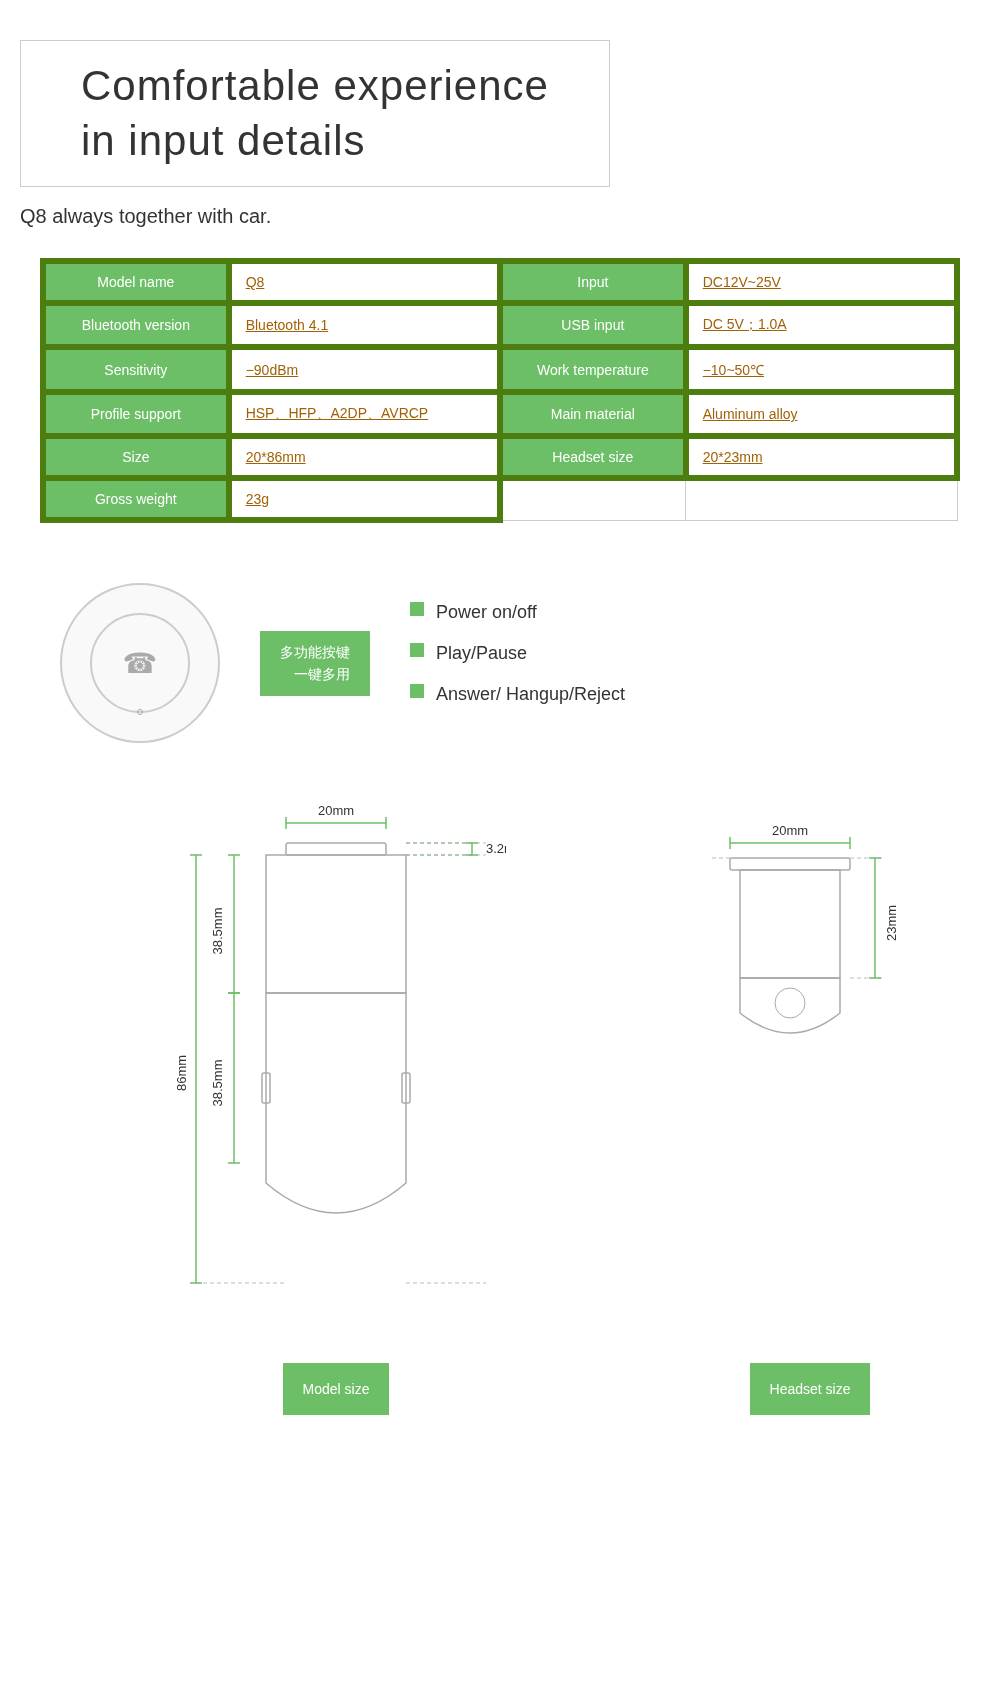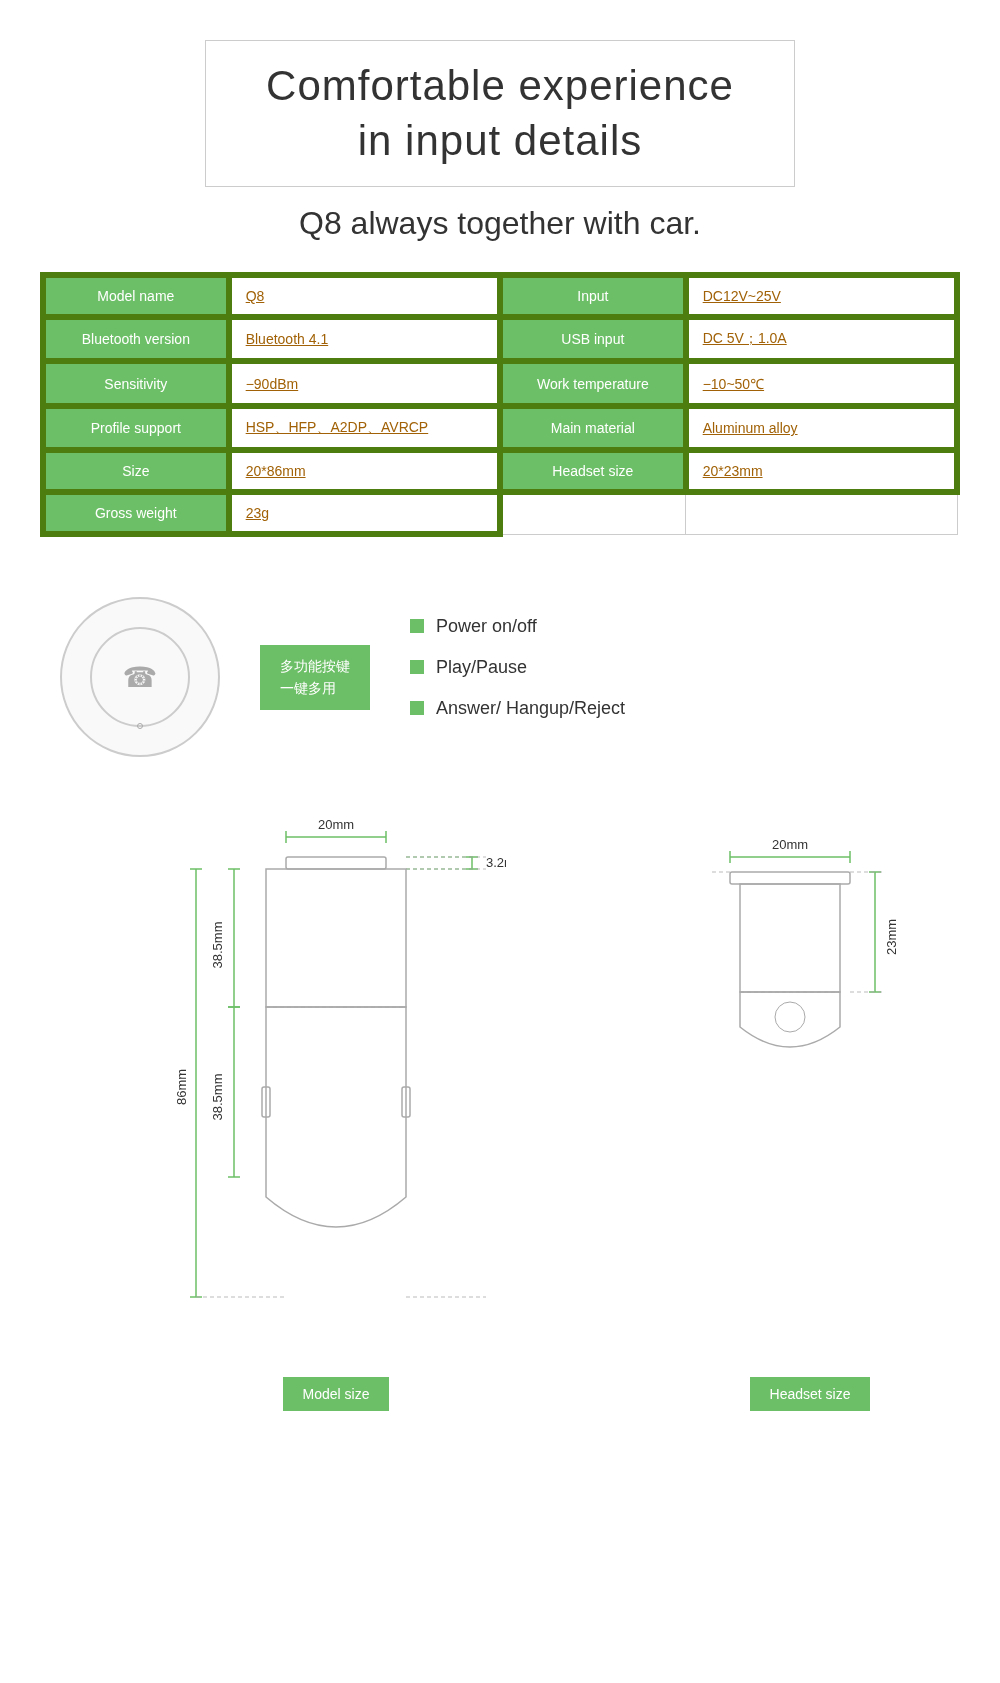--- a/index.html
+++ b/index.html
@@ -5,38 +5,38 @@
     * { box-sizing: border-box; margin: 0; padding: 0; }
     body {
       width: 1000px;
       background: #fff;
       font-family: 'Arial', sans-serif;
       color: #333;
     }
 
     
     .header-section {
-      text-align: center;
+      text-align: left;
       padding: 40px 20px 10px;
     }
     .title-box {
       display: inline-block;
       border: 1px solid #ccc;
       padding: 18px 60px;
       margin-bottom: 18px;
     }
     .title-box h1 {
       font-size: 42px;
       font-weight: 300;
       color: #333;
       letter-spacing: 1px;
       line-height: 1.3;
     }
     .subtitle {
-      font-size: 32px;
+      font-size: 20px;
       font-weight: 400;
       color: #333;
       margin-bottom: 20px;
     }
 
     
     .specs-section {
       padding: 0 40px 30px;
     }
     .specs-table {
@@ -103,35 +103,35 @@
       transform: translateX(-50%);
       width: 6px;
       height: 6px;
       border-radius: 50%;
       border: 1px solid #aaa;
     }
     .button-label {
       background: #6dbf67;
       color: #fff;
       padding: 10px 20px;
-      text-align: left;
+      text-align: right;
       font-size: 14px;
       line-height: 1.6;
       flex-shrink: 0;
     }
     .features-list {
       list-style: none;
       flex: 1;
     }
     .features-list li {
       font-size: 18px;
       color: #333;
       margin-bottom: 20px;
       display: flex;
-      align-items: center;
+      align-items: flex-start;
       gap: 12px;
     }
     .green-square {
       width: 14px;
       height: 14px;
       background: #6dbf67;
       flex-shrink: 0;
     }
 
     
@@ -145,21 +145,21 @@
     
     .diagram-svg {
       display: block;
       margin: 0 auto;
     }
 
     .size-label-box {
       background: #6dbf67;
       color: #fff;
       font-size: 14px;
-      padding: 9px 20px;
+      padding: 18px 20px;
       text-align: center;
       display: inline-block;
       margin-top: 10px;
     }
 
     .model-size-section {
       flex: 1;
       display: flex;
       flex-direction: column;
       align-items: center;

